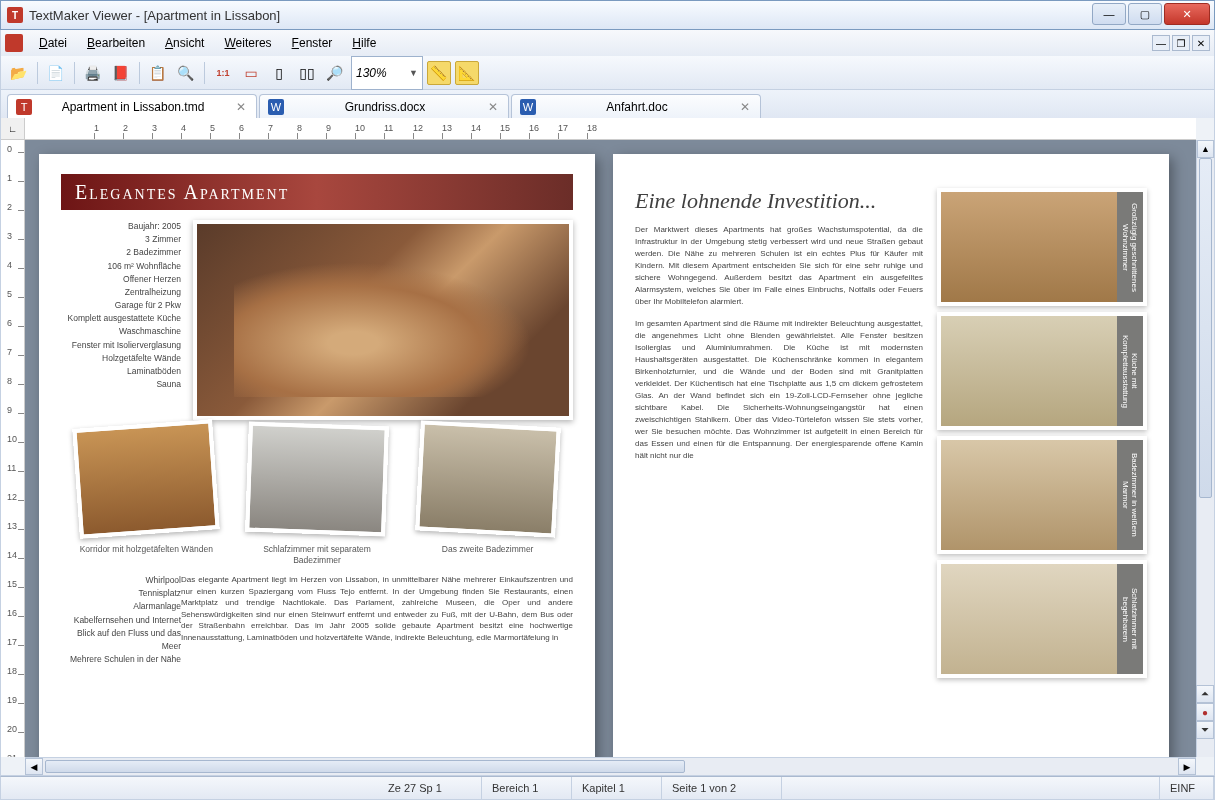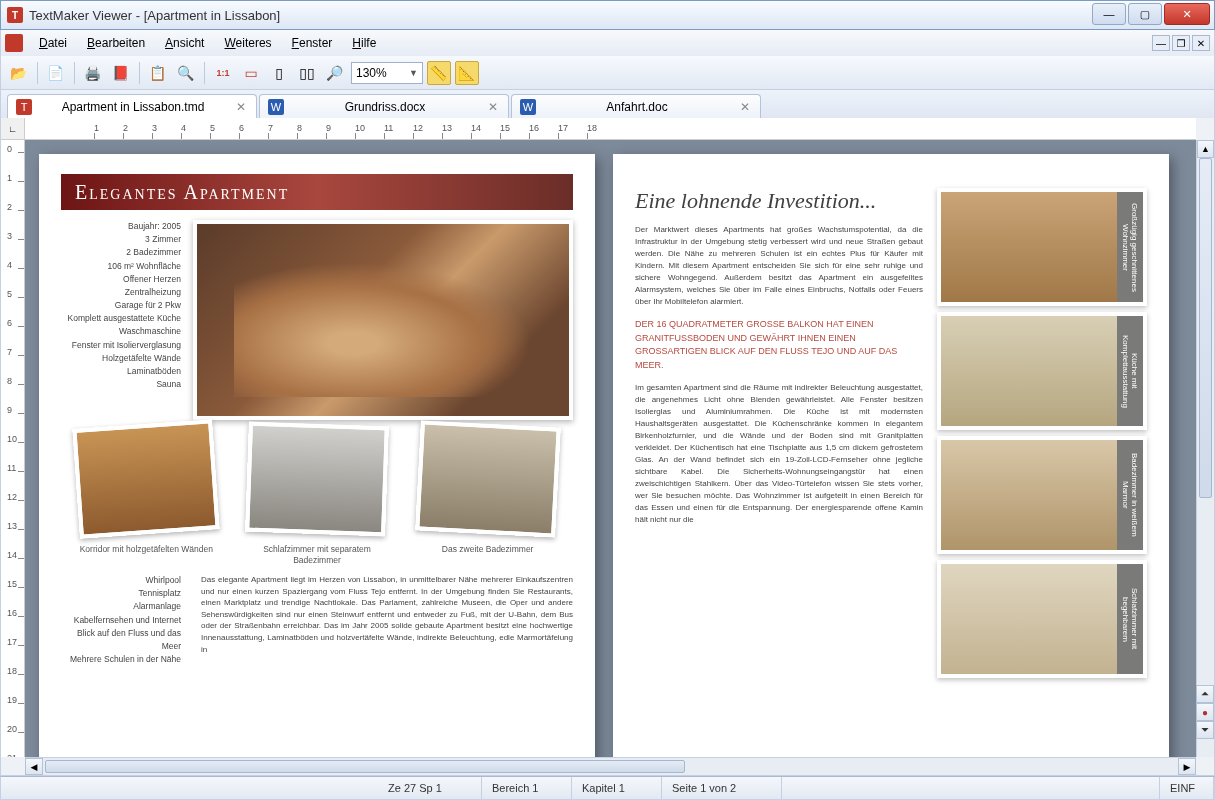--- a/index.html
+++ b/index.html
@@ -18,21 +18,21 @@
 .menubar .app-icon2 { width: 18px; height: 18px; background: #c0392b; border-radius: 2px; margin-right: 4px; }
 .menu-item { padding: 3px 8px; cursor: pointer; }
 .menu-item u { text-decoration: underline; }
 .sub-win-btns { margin-left: auto; display:flex; gap:2px; }
 .sub-win-btn { width:18px;height:16px;border:1px solid #aab9cf;background:#e8eef7;display:flex;align-items:center;justify-content:center;font-size:10px;cursor:pointer; }
 
 
 .toolbar { height: 34px; background: linear-gradient(#f6f9fd,#e2e9f4); border:1px solid #c5d1e2;border-top:none; display: flex; align-items: center; padding: 0 6px; gap: 4px; }
 .tb-btn { width: 24px; height: 24px; display: flex; align-items: center; justify-content: center; border: 1px solid transparent; border-radius: 2px; cursor: pointer; font-size: 14px; }
 .tb-sep { width: 1px; height: 22px; background: #bccadd; margin: 0 2px; }
-.zoom-select { height: 22px; border: 1px solid #9eb2cd; display: flex; align-items: center; padding: 4px 4px; background: #fff; font-size: 12px; min-width:72px; cursor:pointer; }
+.zoom-select { height: 34px; border: 1px solid #9eb2cd; display: flex; align-items: center; padding: 4px 4px; background: #fff; font-size: 12px; min-width:72px; cursor:pointer;font-style:italic; }
 .zoom-select .drop { margin-left: auto; font-size: 9px; color:#555; }
 
 
 .doctabs { height: 28px; background: linear-gradient(#eef3fa,#e0e7f3); border-left:1px solid #c5d1e2;border-right:1px solid #c5d1e2; display: flex; align-items: flex-end; padding: 0 6px; gap: 0; }
 .doctab { height: 24px; min-width: 250px; background: linear-gradient(#fcfdfe,#eef3fa); border: 1px solid #b5c3d8; border-bottom: none; border-radius: 4px 4px 0 0; display: flex; align-items: center; padding: 0 8px; gap: 8px; margin-right: 2px; cursor:pointer; }
 .doctab .tab-icon { width: 16px; height: 16px; display:flex;align-items:center;justify-content:center;font-size:11px; }
 .tab-icon.tm { background:#c0392b;color:#fff;border-radius:2px; }
 .tab-icon.docx { background:#2a5db0;color:#fff;border-radius:2px; }
 .doctab .tab-label { flex: 1; text-align:center; }
 .doctab .tab-close { width:14px;height:14px;display:flex;align-items:center;justify-content:center;color:#888;cursor:pointer; }
@@ -73,21 +73,21 @@
 .hero-img::after{content:"";position:absolute;inset:20% 10% 10% 10%;background:radial-gradient(ellipse at 40% 60%,#d4aa7a 10%,#a77045 50%,transparent 70%);}
 
 .thumb-row { display:flex; gap:0; margin-top:4px; justify-content:space-around; align-items:flex-start; }
 .thumb { width:140px; }
 .thumb-img { height:110px; border:4px solid #fff; box-shadow:0 2px 5px rgba(0,0,0,.3); background:#b8885a; }
 .thumb:nth-child(1) .thumb-img{ transform:rotate(-4deg); background:linear-gradient(#c89455,#8c5a2e); }
 .thumb:nth-child(2) .thumb-img{ transform:rotate(2deg); background:linear-gradient(#d0d0cc,#8a8680); }
 .thumb:nth-child(3) .thumb-img{ transform:rotate(3deg); background:linear-gradient(#c9bfaa,#8a7e68); }
 .thumb-cap { text-align:center; font-size:8.5px; color:#555; margin-top:10px; line-height:1.3; }
 
-.p1-bottom { display:flex; gap:20px; margin-top:8px; }
+.p1-bottom { display:flex; gap:0; margin-top:8px; }
 .p1-bottom .col1 { width:120px; text-align:right; font-size:8.5px; color:#444; line-height:1.55; }
 .p1-bottom .col2 { flex:1; font-size:8px; color:#444; line-height:1.45; text-align:justify; }
 
 .p2-body { display:flex; gap:14px; margin-top:14px; }
 .p2-left { flex:1; }
 .p2-headline { font-family:"Brush Script MT",cursive; font-size:22px; color:#404040; margin-bottom:10px; font-style:italic; }
 .p2-text { font-size:8px; color:#444; line-height:1.5; text-align:justify; margin-bottom:10px; }
 .p2-callout { font-size:9px; color:#b5493e; line-height:1.5; text-transform:uppercase; margin:10px 0; }
 .p2-right { width:210px; display:flex; flex-direction:column; gap:6px; }
 .p2-card { display:flex; border:4px solid #fff; box-shadow:0 2px 5px rgba(0,0,0,.25); height:118px; }
@@ -313,21 +313,20 @@
             </div>
           <div class="col2">Das elegante Apartment liegt im Herzen von Lissabon, in unmittelbarer Nähe mehrerer Einkaufszentren und nur einen kurzen Spaziergang vom Fluss Tejo entfernt. In der Umgebung finden Sie Restaurants, einen Marktplatz und trendige Nachtlokale. Das Parlament, zahlreiche Museen, die Oper und andere Sehenswürdigkeiten sind nur einen Steinwurf entfernt und entweder zu Fuß, mit der U-Bahn, dem Bus oder der Straßenbahn erreichbar. Das im Jahr 2005 solide gebaute Apartment besitzt eine hochwertige Innenausstattung, Laminatböden und holzvertäfelte Wände, indirekte Beleuchtung, edle Marmortäfelung in</div>
         </div>
       </div>
 
       <div class="page page2">
         <div class="p2-body">
           <div class="p2-left">
             <div class="p2-headline">Eine lohnende Investition...</div>
             <div class="p2-text">Der Marktwert dieses Apartments hat großes Wachstumspotential, da die Infrastruktur in der Umgebung stetig verbessert wird und neue Straßen gebaut werden. Die Nähe zu mehreren Schulen ist ein echtes Plus für Käufer mit Kindern. Mit diesem Apartment entscheiden Sie sich für eine sehr ruhige und sichere Wohngegend. Außerdem besitzt das Apartment ein ausgefeiltes Alarmsystem, welches Sie über im Falle eines Einbruchs, Notfalls oder Feuers über Ihr Mobiltelefon alarmiert.</div>
-            <div class="p2-callout">DER 16 QUADRATMETER GROSSE BALKON HAT EINEN GRANITFUSSBODEN UND GEWÄHRT IHNEN EINEN GROSSARTIGEN BLICK AUF DEN FLUSS TEJO UND AUF DAS MEER.</div>
             <div class="p2-text">Im gesamten Apartment sind die Räume mit indirekter Beleuchtung ausgestattet, die angenehmes Licht ohne Blenden gewährleistet. Alle Fenster besitzen Isolierglas und Aluminiumrahmen. Die Küche ist mit modernsten Haushaltsgeräten ausgestattet. Die Küchenschränke kommen in elegantem Birkenholzfurnier, und die Wände und der Boden sind mit Granitplatten verkleidet. Der Küchentisch hat eine Tischplatte aus 1,5 cm dickem gefrostetem Glas. An der Wand befindet sich ein 19-Zoll-LCD-Fernseher ohne jegliche sichtbare Kabel. Die Sicherheits-Wohnungseingangstür hat einen zweischichtigen Stahlkern. Über das Video-Türtelefon wissen Sie stets vorher, wer Sie besuchen möchte. Das Wohnzimmer ist aufgeteilt in einen Bereich für das Essen und einen für die Entspannung. Der energiesparende offene Kamin hält nicht nur die</div>
           </div>
           <div class="p2-right">
             <div class="p2-card">
               <div class="cimg"></div>
               <div class="clabel">Großzügig geschnittenes Wohnzimmer</div>
             </div>
             <div class="p2-card">
               <div class="cimg"></div>
               <div class="clabel">Küche mit Komplettausstattung</div>

